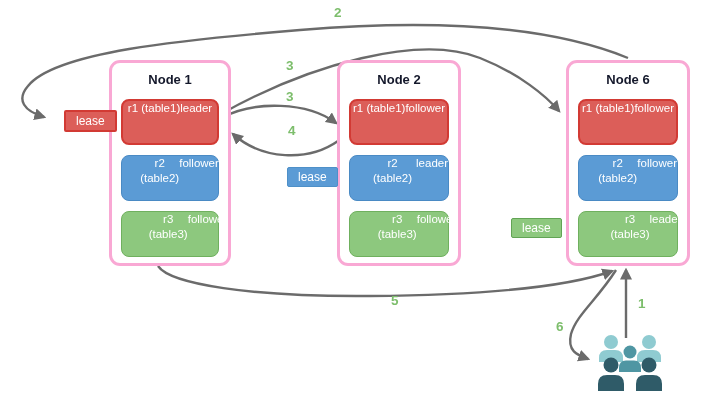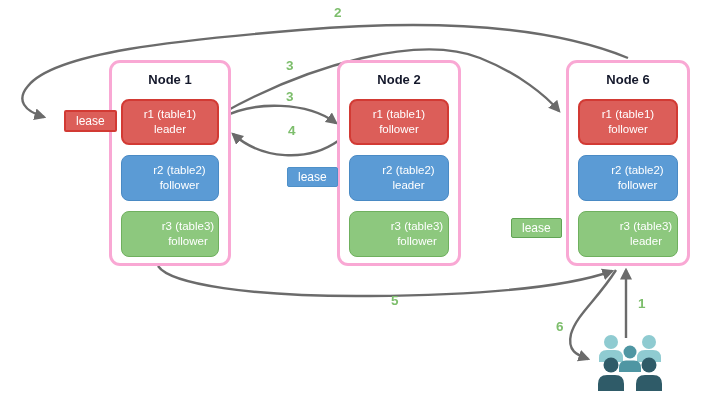--- a/index.html
+++ b/index.html
@@ -12,21 +12,21 @@
     position:absolute;top:60px;width:122px;height:206px;background:#fff;
     border:3px solid #f9a8d4;border-radius:11px;box-sizing:border-box;
   }
   .node-title{
     position:absolute;top:9px;left:0;right:0;text-align:center;
     font-size:13px;font-weight:bold;color:#14182b;
   }
   .replica{
     position:absolute;left:9px;right:9px;height:46px;border-radius:8px;
     color:#fff;font-size:11.5px;line-height:1.28;text-align:center;
-    display:flex;flex-direction:column;justify-content:center;box-sizing:border-box;
+    display:flex;flex-direction:row;justify-content:center;box-sizing:border-box;
   }
   .replica.red{background:#dc5e59;border:2px solid #d23a34;}
   .replica.blue{background:#5b9bd5;border:1.5px solid #4a8ac4;}
   .replica.green{background:#8dc87e;border:1.5px solid #6fb05e;padding-left:36px;}
   .r-pos1{top:36px;} .r-pos2{top:92px;padding-left:19px;} .r-pos3{top:148px;}
   .lease{
     position:absolute;color:#fff;font-size:12px;padding:2px 10px;border-radius:2px;
   }
   .lease.red{background:#dc5e59;border:2px solid #d23a34;left:64px;top:110px;}
   .lease.blue{background:#5b9bd5;border:1.5px solid #4e90c8;left:287px;top:167px;}

